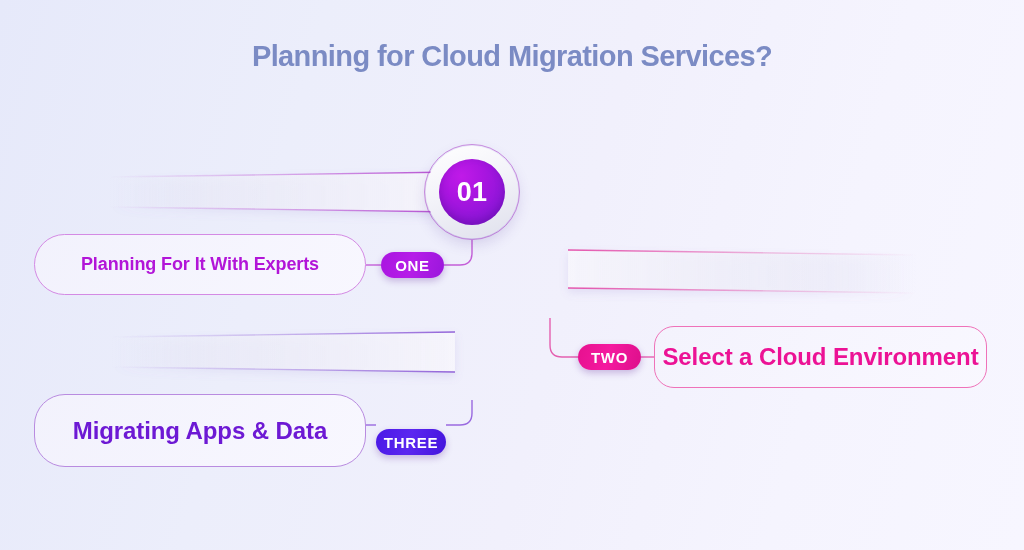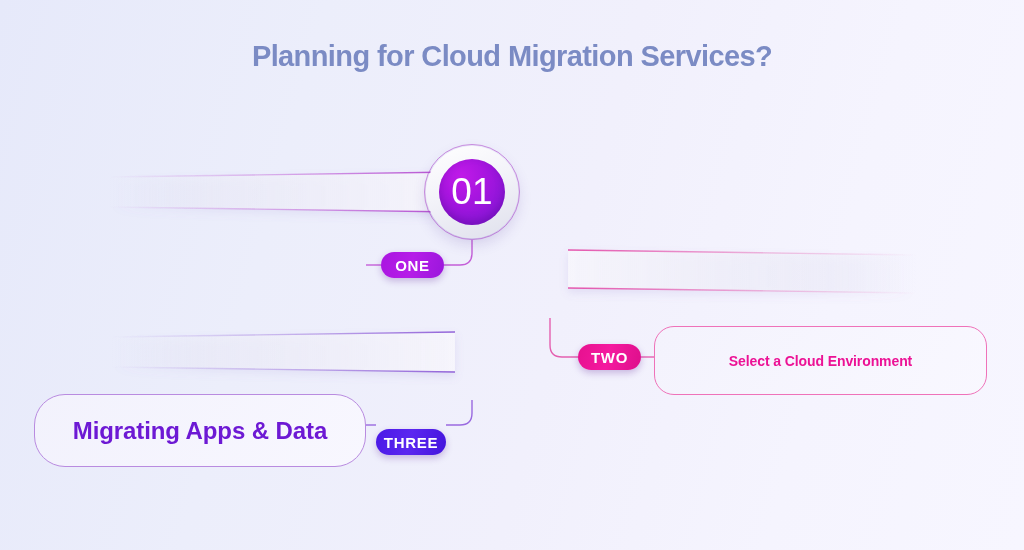--- a/index.html
+++ b/index.html
@@ -61,22 +61,22 @@
     border: 1.4px solid rgba(170, 60, 200, 0.55);
     pointer-events: none;
   }
   .node .disc {
     width: 66px; height: 66px;
     border-radius: 50%;
     display: flex;
     align-items: center;
     justify-content: center;
     color: #ffffff;
-    font-size: 37px;
-    font-weight: 400;
+    font-size: 27px;
+    font-weight: 700;
     letter-spacing: 0.2px;
     position: relative;
     z-index: 2;
   }
   #node-01 { left: 426px; top: 146px; }
   #node-01 .disc { background: radial-gradient(circle at 34% 26%, #c01ae8 0%, #a915e0 35%, #8b16d8 75%, #7a17cf 100%);
                    box-shadow: inset 0 -4px 9px rgba(70,0,120,0.30); }
   #node-02 { left: 504px; top: 224px; }
   #node-02 .disc { background: radial-gradient(circle at 34% 26%, #f5199f 0%, #ec1295 35%, #db0f8d 75%, #cc0d87 100%);
                    box-shadow: inset 0 -4px 9px rgba(130,0,80,0.28); }
@@ -96,24 +96,24 @@
   }
   #box-1 {
     left: 34px; top: 234px; width: 332px; height: 61px;
     border: 1.3px solid #d48ae4;
     border-radius: 31px;
     font-size: 18px;
     color: #b215d8;
     letter-spacing: -0.1px;
   }
   #box-2 {
-    left: 654px; top: 326px; width: 333px; height: 69px;
+    left: 654px; top: 326px; width: 333px; height: 62px;
     border: 1.3px solid #ef72b9;
     border-radius: 20px;
-    font-size: 14px;
+    font-size: 24px;
     color: #ec1295;
     letter-spacing: -0.1px;
   }
   #box-3 {
     left: 34px; top: 394px; width: 332px; height: 73px;
     border: 1.3px solid #b98be0;
     border-radius: 31px;
     font-size: 24px;
     color: #6d19d4;
     letter-spacing: -0.1px;
@@ -218,16 +218,17 @@
   </svg>
 
   <div class="node" id="node-01">
     <div class="disc">01</div>
   </div>
 
   <div class="badge" id="badge-one">ONE</div>
   <div class="badge" id="badge-two">TWO</div>
   <div class="badge" id="badge-three">THREE</div>
 
+  <div class="box" id="box-1">Planning For It With Experts</div>
   <div class="box" id="box-2">Select a Cloud Environment</div>
   <div class="box" id="box-3">Migrating Apps &amp; Data</div>
 
 </div>
 
 </body></html>

